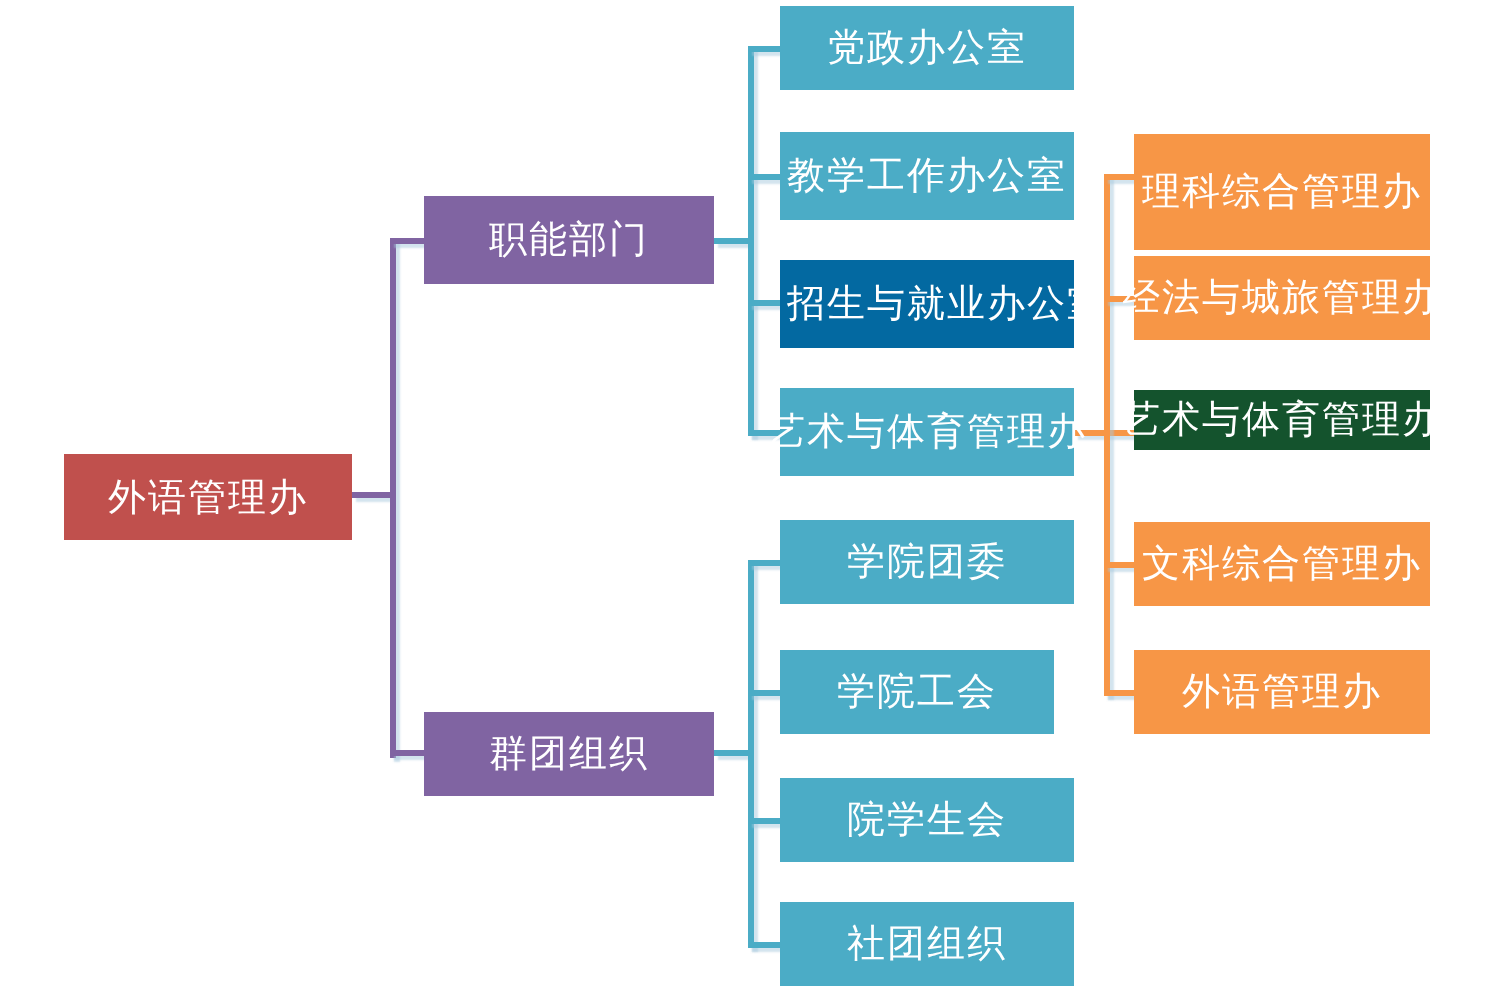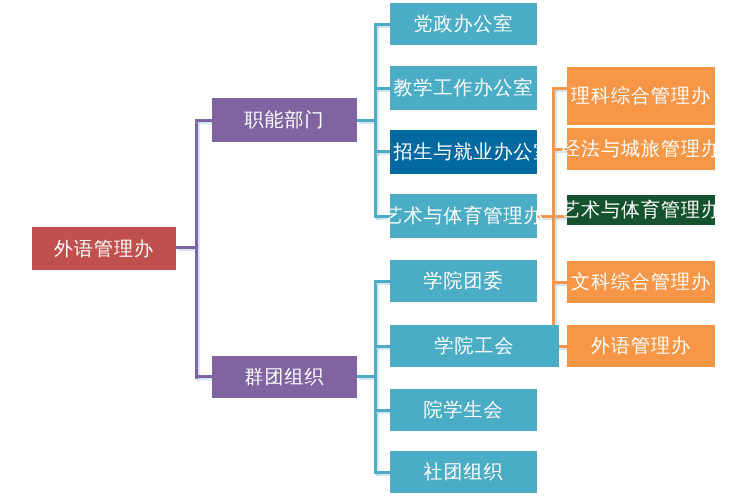--- a/index.html
+++ b/index.html
@@ -82,21 +82,21 @@
   <div class="node" style="left: 390px; top: 130px; width: 147px; height: 44px; background-color: #0369a1; padding-left: 20px;">
     <span>招生与就业办公室</span>
   </div>
   <div class="node" style="left: 390px; top: 194px; width: 147px; height: 44px; background-color: rgb(75, 172, 198);">
     <span>艺术与体育管理办</span>
   </div>
 
   <div class="node" style="left: 390px; top: 260px; width: 147px; height: 42px; background-color: rgb(75, 172, 198);">
     <span>学院团委</span>
   </div>
-  <div class="node" style="left: 390px; top: 325px; width: 169px; height: 42px; background-color: rgb(75, 172, 198);">
+  <div class="node" style="left: 390px; top: 325px; width: 137px; height: 42px; background-color: rgb(75, 172, 198);">
     <span>学院工会</span>
   </div>
   <div class="node" style="left: 390px; top: 389px; width: 147px; height: 42px; background-color: rgb(75, 172, 198);">
     <span>院学生会</span>
   </div>
   <div class="node" style="left: 390px; top: 451px; width: 147px; height: 42px; background-color: rgb(75, 172, 198);">
     <span>社团组织</span>
   </div>
 
   <div class="node" style="left: 567px; top: 67px; width: 148px; height: 58px; background-color: rgb(247, 150, 70);">

